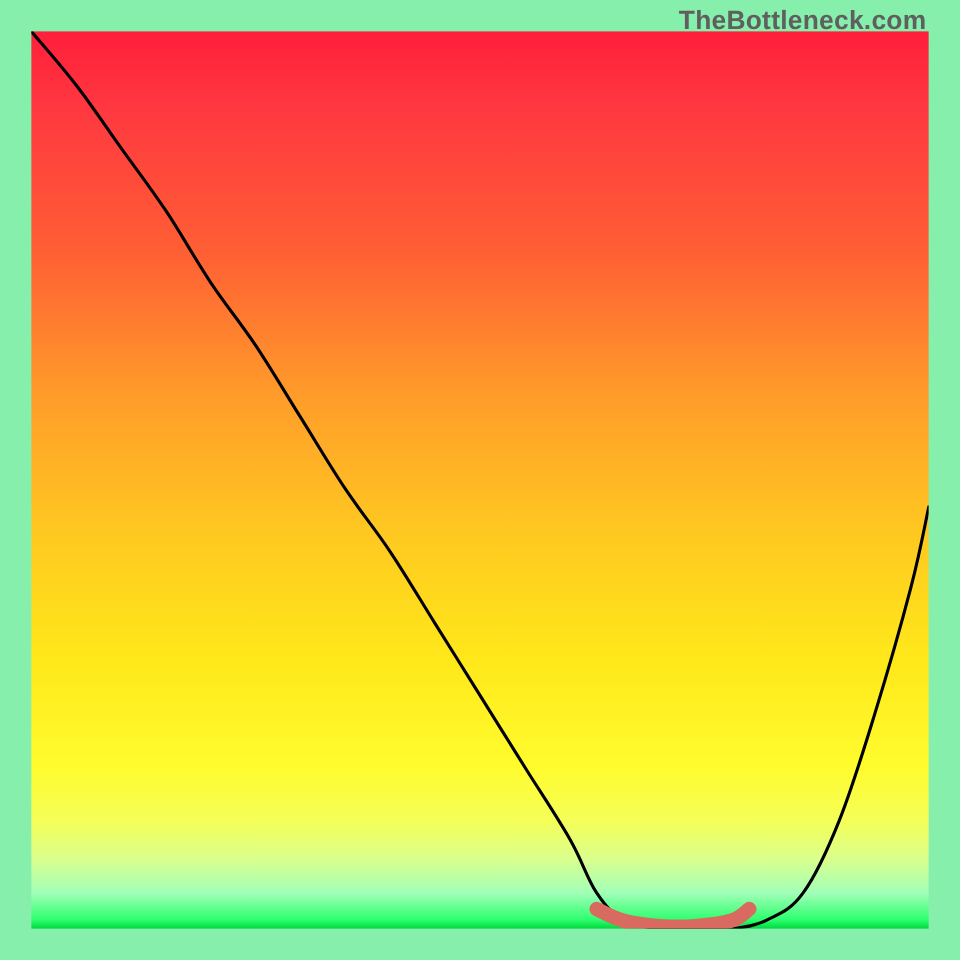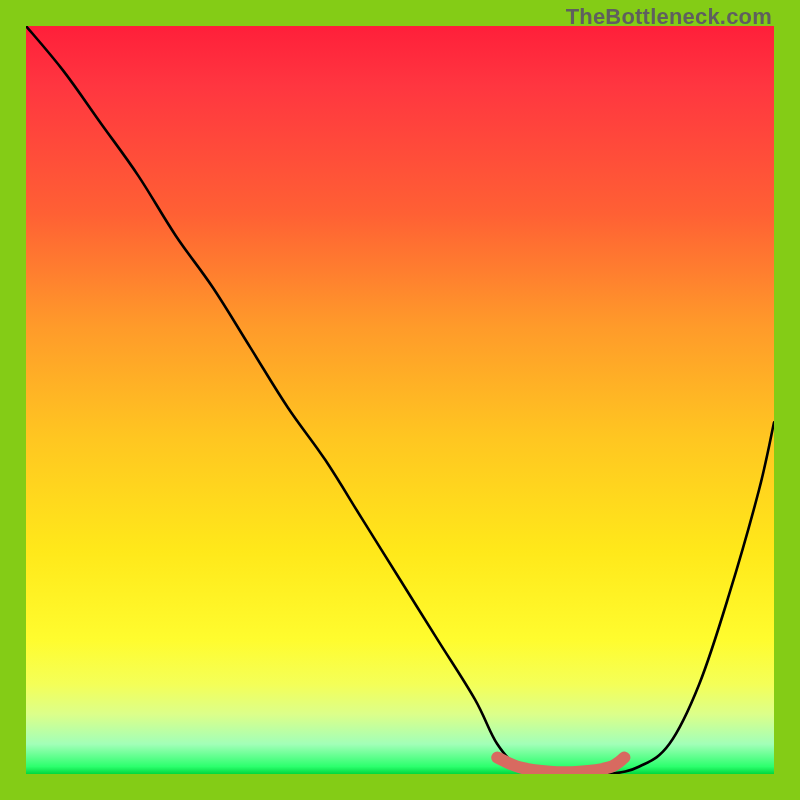--- a/index.html
+++ b/index.html
@@ -7,21 +7,21 @@
     padding: 0;
     width: 800px;
     height: 800px;
     background: #000;
     overflow: hidden;
   }
   .chart-container {
     position: relative;
     width: 800px;
     height: 800px;
-    background: #84cc16;
+    background: #86efac;
   }
   .plot-area {
     position: absolute;
     left: 26px;
     top: 26px;
     width: 748px;
     height: 748px;
     overflow: hidden;
   }
   .gradient-bg {

